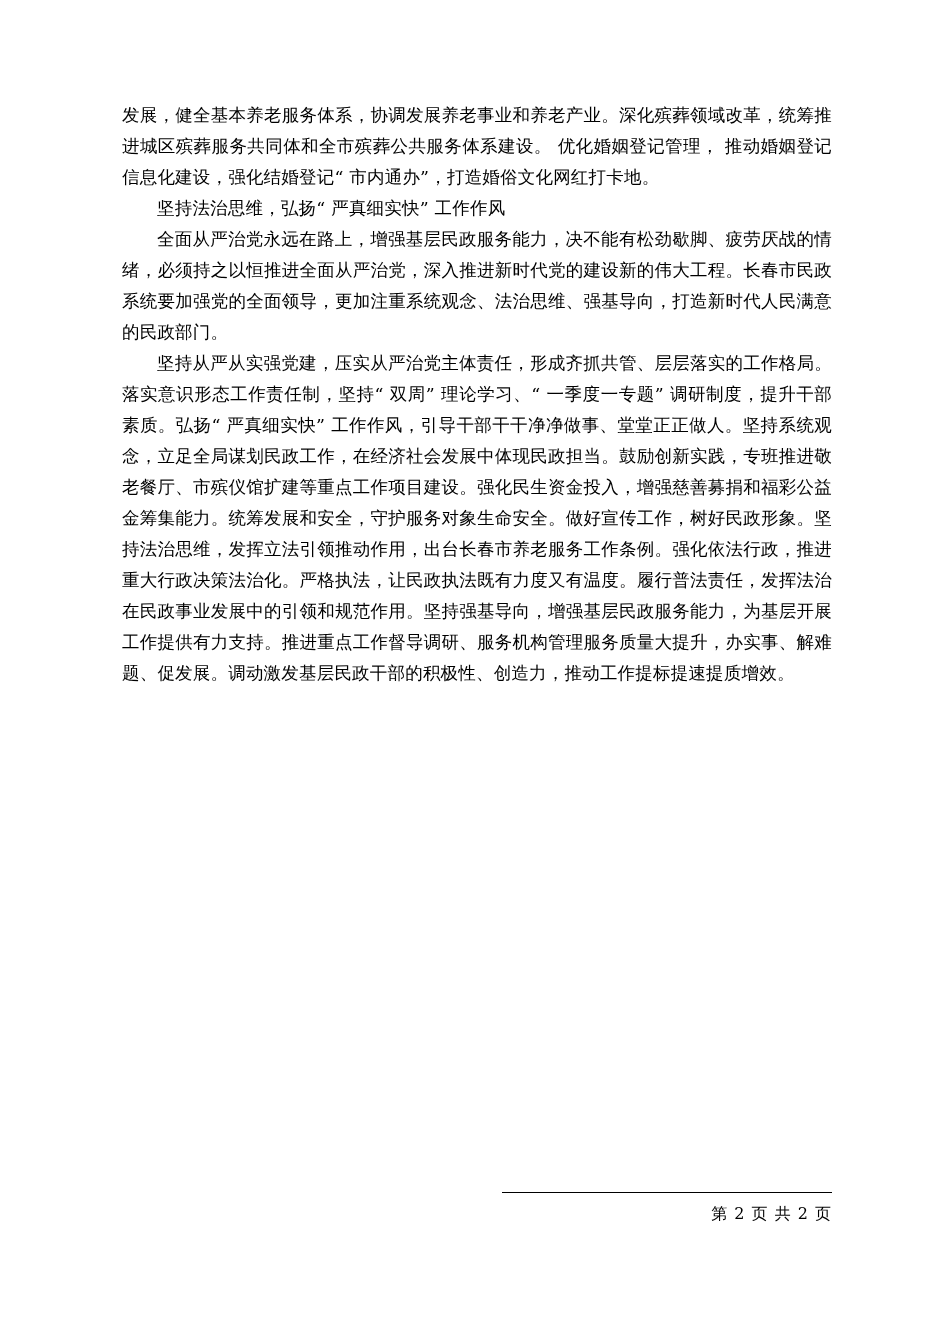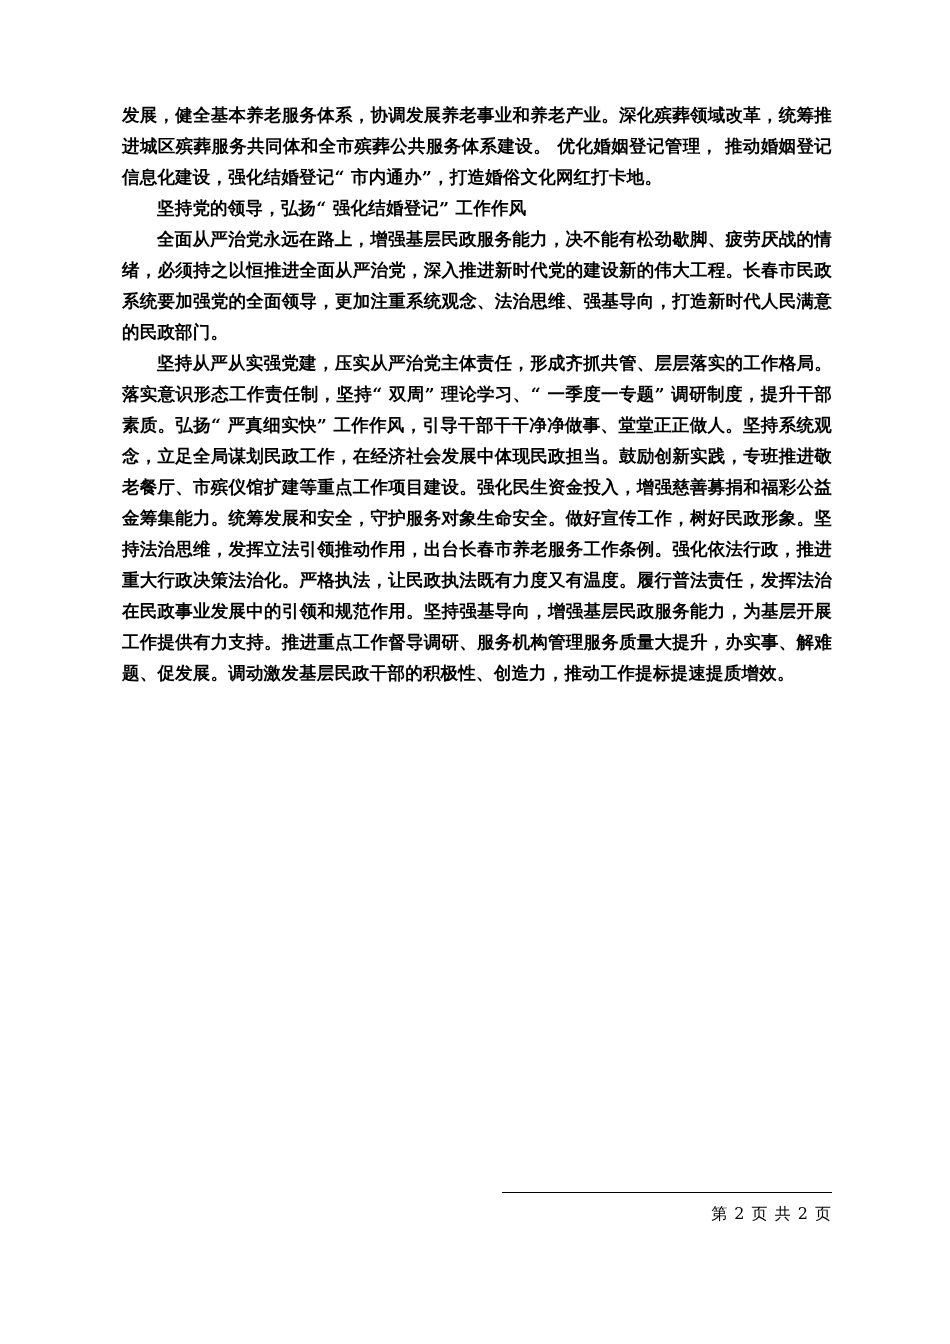--- a/index.html
+++ b/index.html
@@ -25,21 +25,20 @@
     top: 100px;
     width: 710px;
   }
   .para {
     font-size: 17.5px;
     line-height: 31px;
     text-align: justify;
     text-justify: inter-ideograph;
     margin: 0;
     letter-spacing: 0.2px;
-    font-weight: bold;
   }
   .para.indent {
     text-indent: 2em;
   }
   .footer {
     position: absolute;
     left: 122px;
     right: 118px;
     bottom: 122px;
     height: 30px;
@@ -61,21 +60,21 @@
     white-space: nowrap;
   }
 </style>
 </head>
 <body>
 
 <div class="page">
 
   <div class="content">
     <p class="para">发展，健全基本养老服务体系，协调发展养老事业和养老产业。深化殡葬领域改革，统筹推进城区殡葬服务共同体和全市殡葬公共服务体系建设。 优化婚姻登记管理， 推动婚姻登记信息化建设，强化结婚登记“ 市内通办”，打造婚俗文化网红打卡地。</p>
-    <p class="para indent">坚持党的领导，弘扬“ 强化结婚登记” 工作作风</p>
+    <p class="para indent">坚持法治思维，弘扬“ 严真细实快” 工作作风</p>
     <p class="para indent">全面从严治党永远在路上，增强基层民政服务能力，决不能有松劲歇脚、疲劳厌战的情绪，必须持之以恒推进全面从严治党，深入推进新时代党的建设新的伟大工程。长春市民政系统要加强党的全面领导，更加注重系统观念、法治思维、强基导向，打造新时代人民满意的民政部门。</p>
     <p class="para indent">坚持从严从实强党建，压实从严治党主体责任，形成齐抓共管、层层落实的工作格局。落实意识形态工作责任制，坚持“ 双周” 理论学习、“ 一季度一专题” 调研制度，提升干部素质。弘扬“ 严真细实快” 工作作风，引导干部干干净净做事、堂堂正正做人。坚持系统观念，立足全局谋划民政工作，在经济社会发展中体现民政担当。鼓励创新实践，专班推进敬老餐厅、市殡仪馆扩建等重点工作项目建设。强化民生资金投入，增强慈善募捐和福彩公益金筹集能力。统筹发展和安全，守护服务对象生命安全。做好宣传工作，树好民政形象。坚持法治思维，发挥立法引领推动作用，出台长春市养老服务工作条例。强化依法行政，推进重大行政决策法治化。严格执法，让民政执法既有力度又有温度。履行普法责任，发挥法治在民政事业发展中的引领和规范作用。坚持强基导向，增强基层民政服务能力，为基层开展工作提供有力支持。推进重点工作督导调研、服务机构管理服务质量大提升，办实事、解难题、促发展。调动激发基层民政干部的积极性、创造力，推动工作提标提速提质增效。</p>
   </div>
 
   <div class="footer">
     <div class="footer-rule"></div>
   </div>
   <div class="footer-text">第 2 页  共 2 页</div>
 
 </div>

